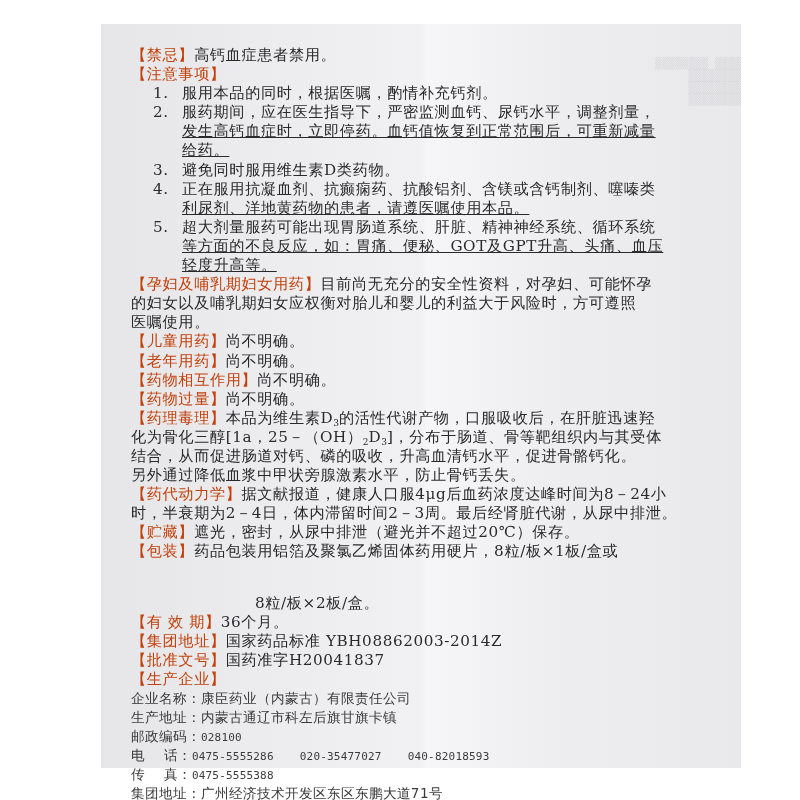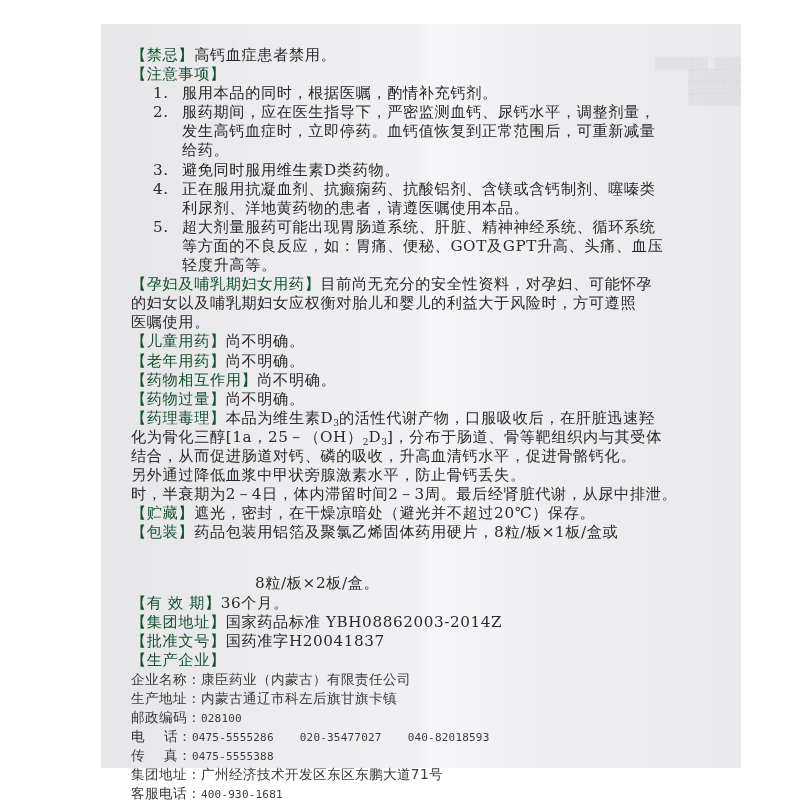--- a/index.html
+++ b/index.html
@@ -14,24 +14,24 @@
     .showthrough {
       position: absolute; left: 520px; top: 34px; width: 120px; height: 48px;
       color: #d4d4d8; font-size: 11px; line-height: 12px; font-family: "DejaVu Sans Mono", monospace;
       transform: scaleX(-1); opacity: 0.8;
     }
     .content {
       position: absolute; left: 131px; top: 46px; width: 600px;
       font-size: 15.2px; line-height: 19.1px; color: #2a2a2c; letter-spacing: 0.6px;
     }
     .line { white-space: nowrap; height: 19.1px; }
-    .head { font-family: "DejaVu Sans", "Liberation Sans", sans-serif; color: #14532d; }
+    .head { font-family: "DejaVu Sans", "Liberation Sans", sans-serif; color: #c2410c; }
     .item { position: relative; padding-left: 51px; }
     .item .num { position: absolute; left: 22px; }
-    .cont { padding-left: 51px; }
+    .cont { padding-left: 51px; text-decoration: underline; }
     .sub { font-size: 9px; vertical-align: -3px; letter-spacing: 0; }
     .pack-cont { padding-left: 124px; margin-top: 32px; }
     .company { font-family: "DejaVu Sans", "Liberation Sans", sans-serif; font-size: 13.6px; color: #3a3a3c; letter-spacing: 0.4px; }
     .company .val { font-family: "DejaVu Sans Mono", "Liberation Mono", monospace; font-size: 11px; letter-spacing: 0.2px; }
     .company .gap { display: inline-block; width: 26px; }
     .web { border-bottom: 1px solid #4a4a4c; display: inline-block; padding-right: 4px; margin-left: -6px; padding-left: 6px; }
   </style>
 </head>
 <body>
 
@@ -80,24 +80,25 @@
   <div class="line"><span class="head">【药物过量】</span><span>尚不明确。</span></div>
 
   <div>
     <div class="line"><span class="head">【药理毒理】</span><span>本品为维生素D</span><span class="sub">3</span><span>的活性代谢产物，口服吸收后，在肝脏迅速羟</span></div>
     <div class="line"><span>化为骨化三醇[1a，25－（OH）</span><span class="sub">2</span><span>D</span><span class="sub">3</span><span>]，分布于肠道、骨等靶组织内与其受体</span></div>
     <div class="line">结合，从而促进肠道对钙、磷的吸收，升高血清钙水平，促进骨骼钙化。</div>
     <div class="line">另外通过降低血浆中甲状旁腺激素水平，防止骨钙丢失。</div>
   </div>
 
   <div>
+    <div class="line"><span class="head">【药代动力学】</span><span>据文献报道，健康人口服4μg后血药浓度达峰时间为8－24小</span></div>
     <div class="line">时，半衰期为2－4日，体内滞留时间2－3周。最后经肾脏代谢，从尿中排泄。</div>
   </div>
 
-  <div class="line"><span class="head">【贮藏】</span><span>遮光，密封，在干燥凉暗处（避光并不超过20℃）保存。</span></div>
+  <div class="line"><span class="head">【贮藏】</span><span>遮光，密封，从尿中排泄（避光并不超过20℃）保存。</span></div>
 
   <div>
     <div class="line"><span class="head">【包装】</span><span>药品包装用铝箔及聚氯乙烯固体药用硬片，8粒/板×1板/盒或</span></div>
     <div class="line pack-cont">8粒/板×2板/盒。</div>
   </div>
 
   <div class="line"><span class="head">【有 效 期】</span><span>36个月。</span></div>
   <div class="line"><span class="head">【集团地址】</span><span>国家药品标准 YBH08862003-2014Z</span></div>
   <div class="line"><span class="head">【批准文号】</span><span>国药准字H20041837</span></div>
 

